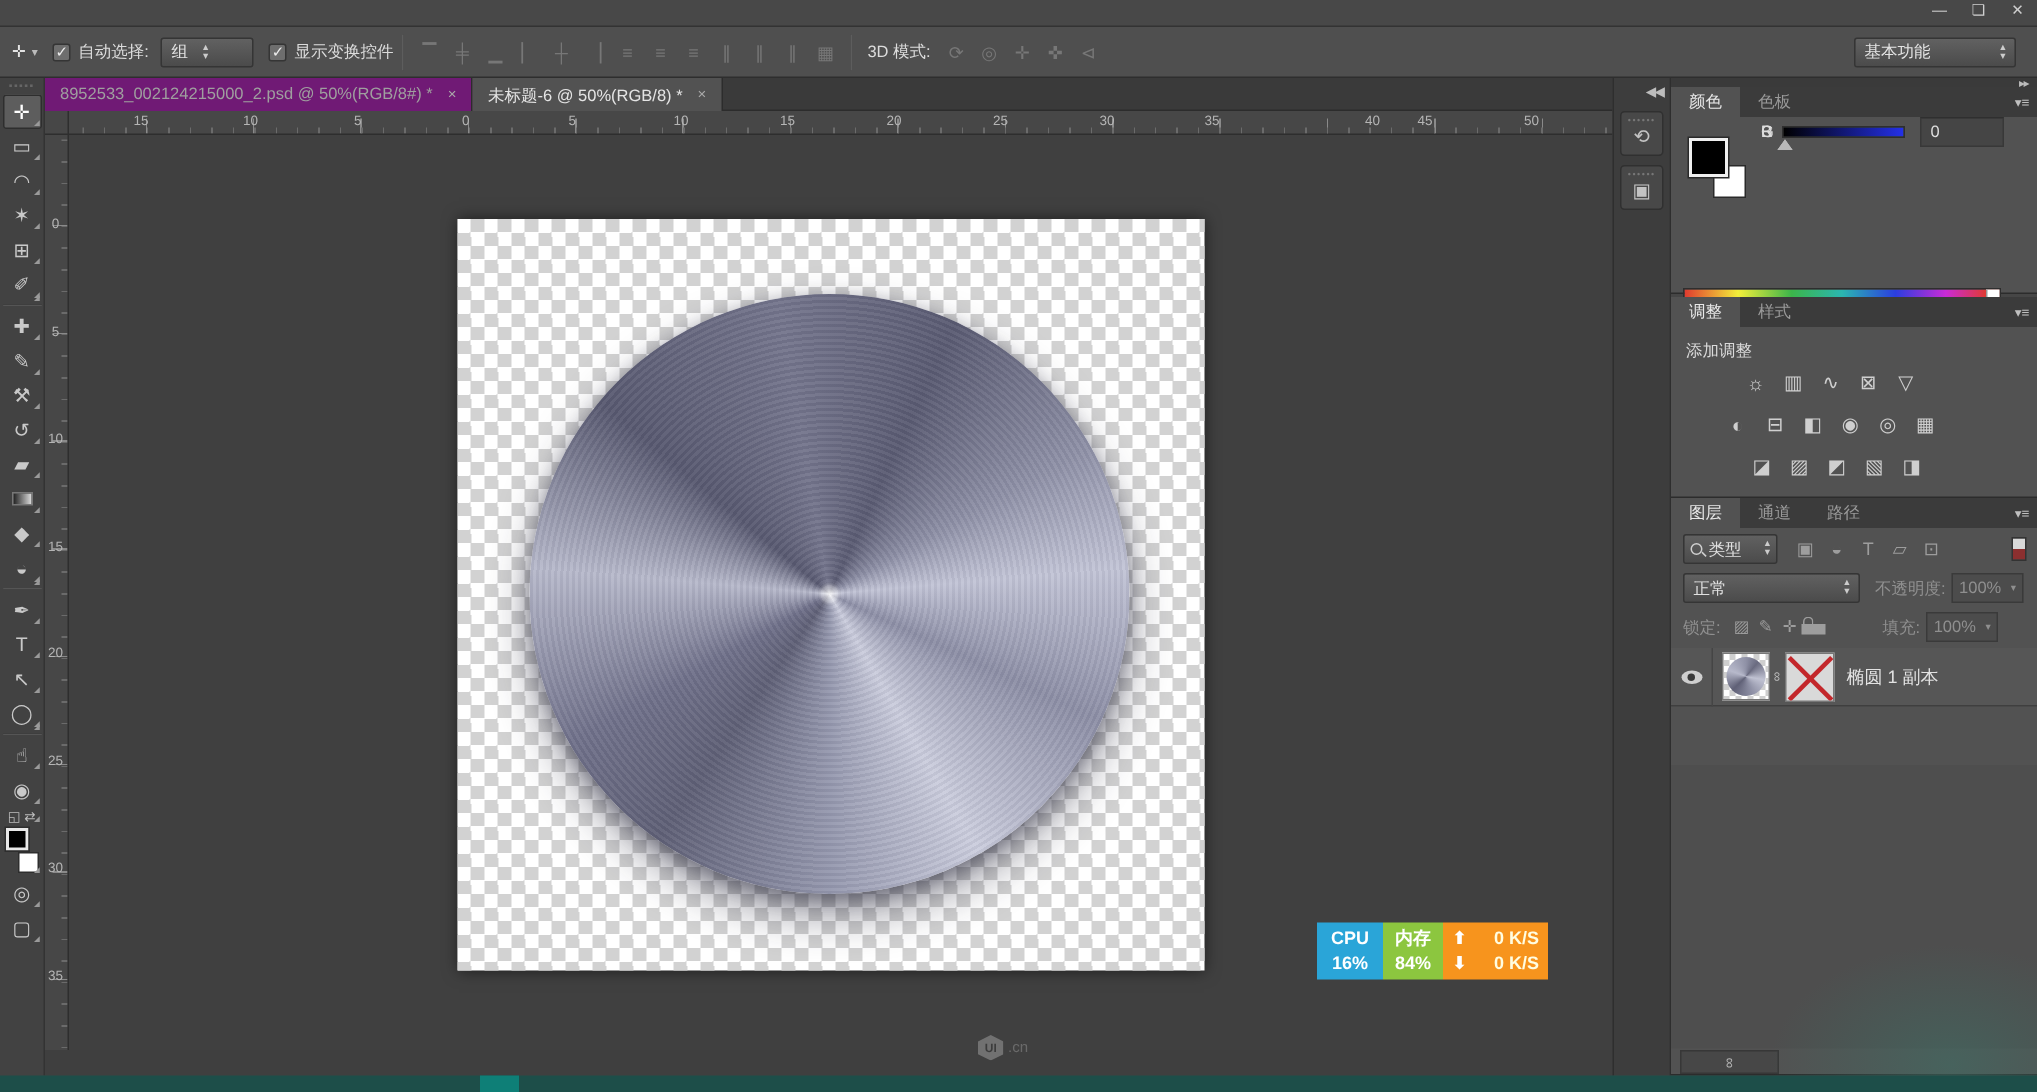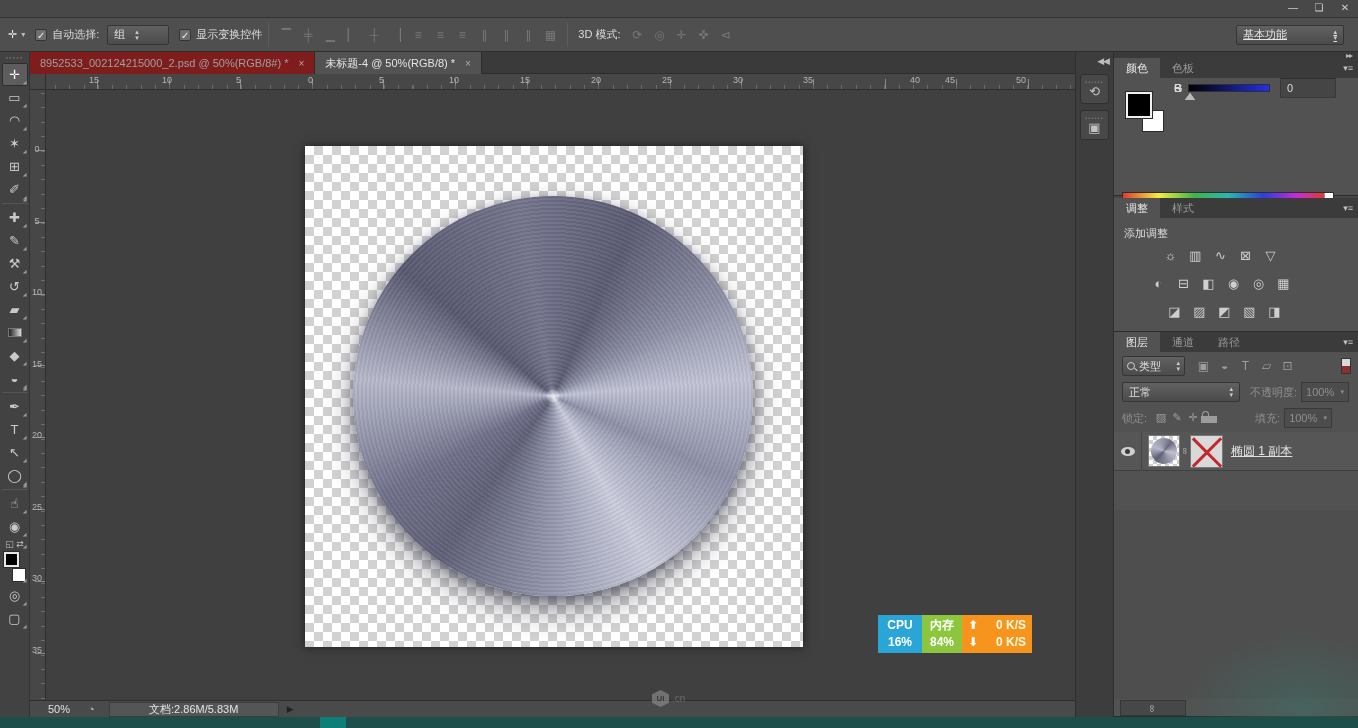--- a/index.html
+++ b/index.html
@@ -20,39 +20,39 @@
   .opt-sep{width:1px;height:24px;background:#3a3a3a;border-right:1px solid #5d5d5d;margin:0 6px;}
   .tool-badge{display:flex;align-items:center;margin-left:8px;color:#e3e3e3;}
   .tool-badge .caret{font-size:8px;margin-left:4px;color:#bbb;}
   .checkbox{width:12px;height:12px;background:#6e6e6e;border:1px solid #353535;border-radius:2px;color:#efefef;font-size:10px;line-height:11px;text-align:center;margin:0 5px 0 10px;}
   .opt-label{color:#dcdcdc;}
   .dropdown{height:20px;background:linear-gradient(#616161,#4b4b4b);border:1px solid #353535;border-radius:2px;display:flex;align-items:center;padding:0 6px;margin-left:8px;color:#e3e3e3;}
   .dropdown .spin{margin-left:10px;font-size:7px;line-height:6px;color:#ccc;display:flex;flex-direction:column;}
   .icon-btn{width:22px;height:20px;display:flex;align-items:center;justify-content:center;color:#808080;font-size:12px;}
   .icon-btn.dim{color:#777;}
   .mode3d-label{color:#dcdcdc;margin:0 6px 0 4px;}
-  .workspace{margin-left:auto;margin-right:14px;width:108px;justify-content:space-between;text-decoration:underline;}
+  .workspace{margin-left:auto;margin-right:14px;width:108px;justify-content:space-between;}
 
   
   .toolbar{position:absolute;left:0;top:52px;width:30px;height:665px;background:#424242;border-right:1px solid #333;display:flex;flex-direction:column;align-items:center;}
   .toolbar .grip{color:#666;font-size:7px;letter-spacing:1px;line-height:8px;margin:2px 0 1px;}
   .tool{width:26px;height:23px;display:flex;align-items:center;justify-content:center;color:#c9c9c9;font-size:13px;position:relative;border-radius:2px;}
   .tool.selected{background:#5d5d5d;box-shadow:inset 0 0 0 1px #2e2e2e;color:#fff;}
   .tool.sep{height:1px;width:26px;background:#363636;border-bottom:1px solid #555;margin:2px 0;}
   .tool .corner{position:absolute;right:1px;bottom:1px;font-size:5px;color:#9a9a9a;}
   .tool.gradientchip span.g{width:14px;height:9px;background:linear-gradient(90deg,#222,#ddd);display:block;border:1px solid #777;}
   .tool.swatches{height:34px;}
   .tool.swatches .fg{position:absolute;left:2px;top:2px;width:15px;height:15px;background:#000;border:2px solid #e8e8e8;outline:1px solid #2e2e2e;z-index:2;}
   .tool.swatches .bg{position:absolute;right:2px;bottom:2px;width:14px;height:14px;background:#fff;border:1px solid #2e2e2e;}
   .tool.mini{font-size:9px;color:#bdbdbd;height:12px;}
 
   
   .doc-area{position:absolute;left:30px;top:52px;width:1045px;height:665px;background:#3f3f3f;}
   .tab-bar{position:absolute;left:0;top:0;width:100%;height:22px;background:#3a3a3a;border-bottom:1px solid #2c2c2c;display:flex;}
-  .doc-tab{height:22px;display:flex;align-items:center;padding:0 10px;color:#9f9f9f;background:#7f1d1d;border-right:1px solid #2c2c2c;font-size:11px;white-space:nowrap;}
+  .doc-tab{height:22px;display:flex;align-items:center;padding:0 10px;color:#9f9f9f;background:#701a75;border-right:1px solid #2c2c2c;font-size:11px;white-space:nowrap;}
   .doc-tab.active{background:#525252;color:#e4e4e4;}
   .doc-tab .close{margin-left:10px;font-size:10px;color:#aaa;}
   .ruler-corner{position:absolute;left:0;top:22px;width:16px;height:16px;background:#474747;border-right:1px solid #2e2e2e;border-bottom:1px solid #2e2e2e;}
   .h-ruler{position:absolute;left:16px;top:22px;right:0;height:16px;background:#474747;border-bottom:1px solid #2e2e2e;overflow:hidden;}
   .h-ruler .ticks{position:absolute;inset:0;
     background:repeating-linear-gradient(90deg,#6b6b6b 0 1px,transparent 1px 14.3px) 9px 100%/100% 4px no-repeat,
                repeating-linear-gradient(90deg,#8a8a8a 0 1px,transparent 1px 71.6px) 51px 100%/100% 10px no-repeat;}
   .h-num{position:absolute;top:1px;font-size:9px;color:#b5b5b5;}
   .v-ruler{position:absolute;left:0;top:38px;width:16px;bottom:17px;background:#474747;border-right:1px solid #2e2e2e;overflow:hidden;}
   .v-ruler .ticks{position:absolute;inset:0;
@@ -162,21 +162,21 @@
     background-image:conic-gradient(#cfcfcf 25%,transparent 0 50%,#cfcfcf 0 75%,transparent 0);background-size:8px 8px;position:relative;}
   .lthumb.thumb-silver::after{content:"";position:absolute;left:2px;top:2px;width:26px;height:26px;border-radius:50%;
     background:conic-gradient(from 0deg,#8f91a6,#6a6b80 40deg,#c0c2d2 100deg,#8d8fa4 160deg,#5f6076 225deg,#b7b9cb 290deg,#8f91a6);}
   .lthumb.thumb-dark{background:conic-gradient(from 0deg,#181930,#9a9cb8 60deg,#14152a 120deg,#8284a2 180deg,#101126 240deg,#9a9cb8 300deg,#181930);}
   .lthumb.thumb-dark::after{content:"";position:absolute;right:-2px;bottom:-2px;width:11px;height:10px;background:#e4e4e4;border:1px solid #555;}
   .chain{transform:rotate(90deg);color:#bdbdbd;font-size:9px;width:10px;text-align:center;}
   .lmask{width:33px;height:33px;background:#d9d9d9;border:1px solid #777;position:relative;overflow:hidden;}
   .lmask::before,.lmask::after{content:"";position:absolute;left:-4px;top:15px;width:40px;height:3px;background:#c3272b;}
   .lmask::before{transform:rotate(45deg);}
   .lmask::after{transform:rotate(-45deg);}
-  .lname{margin-left:8px;color:#e2e2e2;font-size:12px;text-decoration:underline;}
+  .lname{margin-left:8px;color:#e2e2e2;font-size:12px;}
   .layers-empty{position:absolute;left:0;top:158px;bottom:18px;width:245px;background:#4e4e4e;}
   .lbottom{position:absolute;left:6px;bottom:1px;width:66px;height:16px;background:#474747;border:1px solid #373737;display:flex;align-items:center;justify-content:center;color:#b5b5b5;}
   .lbottom .ch{transform:rotate(90deg);font-size:10px;}
 </style>
 </head>
 <body>
 
 <div id="app">
 
   <div class="menu-bar">
@@ -437,21 +437,21 @@
   </div>
 
   <div class="doc-area">
     <div class="tab-bar">
 
     <div class="doc-tab">
           <span>8952533_002124215000_2.psd @ 50%(RGB/8#) *</span>
           <span class="close">×</span>
         </div>
         <div class="doc-tab active">
-          <span>未标题-4 @ 50%(RGB/8) *</span>
+          <span>未标题-6 @ 50%(RGB/8) *</span>
           <span class="close">×</span>
         </div>
       </div>
     <div class="ruler-corner"></div>
     <div class="h-ruler">
       <div class="ticks"></div>
       <div>
 
       <span class="h-num" style="left: 43px;">15</span>
           <span class="h-num" style="left: 116px;">10</span>
@@ -480,26 +480,20 @@
           <span class="v-num" style="top: 341px;">20</span>
           <span class="v-num" style="top: 413px;">25</span>
           <span class="v-num" style="top: 484px;">30</span>
           <span class="v-num" style="top: 556px;">35</span>
         </div>
     </div>
     <div class="viewport">
       <div class="canvas">
         <div class="knob"></div>
       </div>
-    </div>
-    <div class="status-bar">
-      <span class="zoom-text">50%</span>
-      <span class="status-icon">◔</span>
-      <div class="doc-info">文档:2.86M/5.83M</div>
-      <span class="status-arrow">▶</span>
     </div>
   </div>
 
   <div class="collapse-strip">
     <div class="expander">◀◀</div>
     <div class="strip-btn" style="top:22px">
       <span class="dots">••••••</span>
       <span>⟲</span>
     </div>
     <div class="strip-btn" style="top:58px">

